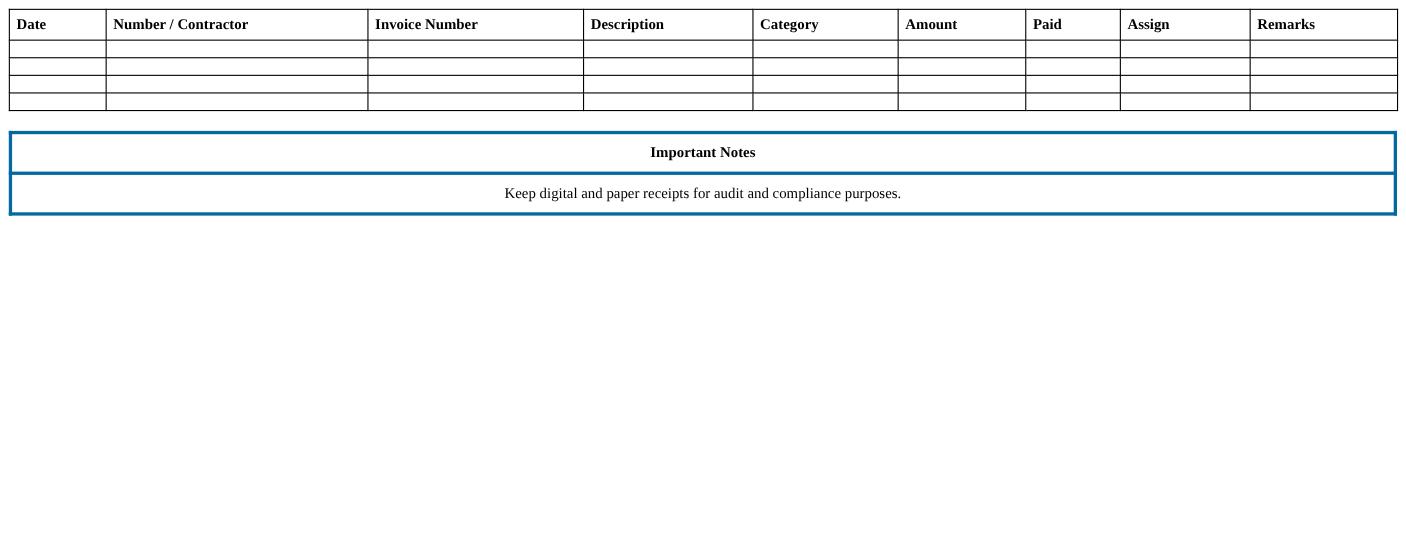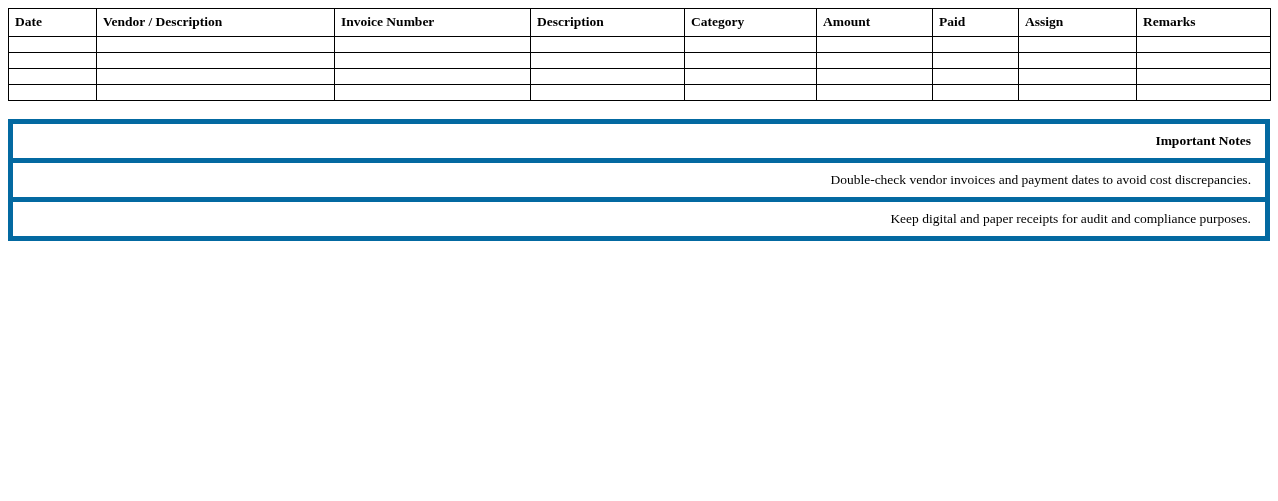--- a/index.html
+++ b/index.html
@@ -62,23 +62,23 @@
   .notes-wrap {
     margin-top: 18px;
   }
   table.notes {
     border-collapse: collapse;
     table-layout: fixed;
     width: 1262px;
   }
   table.notes th,
   table.notes td {
-    border: 5px solid #0369a1;
+    border: 3px solid #0369a1;
     padding: 5px 14px;
-    text-align: right;
+    text-align: center;
     font-size: 13.5px;
     line-height: 1.2;
     height: 24px;
     vertical-align: middle;
   }
   table.notes th {
     font-weight: bold;
   }
   table.notes td {
     font-weight: normal;
@@ -97,21 +97,21 @@
       <col class="c-desc">
       <col class="c-category">
       <col class="c-amount">
       <col class="c-paid">
       <col class="c-balance">
       <col class="c-remarks">
     </colgroup>
     <thead>
       <tr>
         <th>Date</th>
-        <th>Vendor / Description</th>
+        <th>Number / Contractor</th>
         <th>Invoice Number</th>
         <th>Description</th>
         <th>Category</th>
         <th>Amount</th>
         <th>Paid</th>
         <th>Assign</th>
         <th>Remarks</th>
       </tr>
     </thead>
     <tbody>
@@ -164,22 +164,19 @@
 
   <div class="notes-wrap">
     <table class="notes">
       <thead>
         <tr>
           <th>Important Notes</th>
         </tr>
       </thead>
       <tbody>
         <tr>
-          <td>Double-check vendor invoices and payment dates to avoid cost discrepancies.</td>
-        </tr>
-        <tr>
           <td>Keep digital and paper receipts for audit and compliance purposes.</td>
         </tr>
       </tbody>
     </table>
   </div>
 
 </div>
 
 </body></html>

